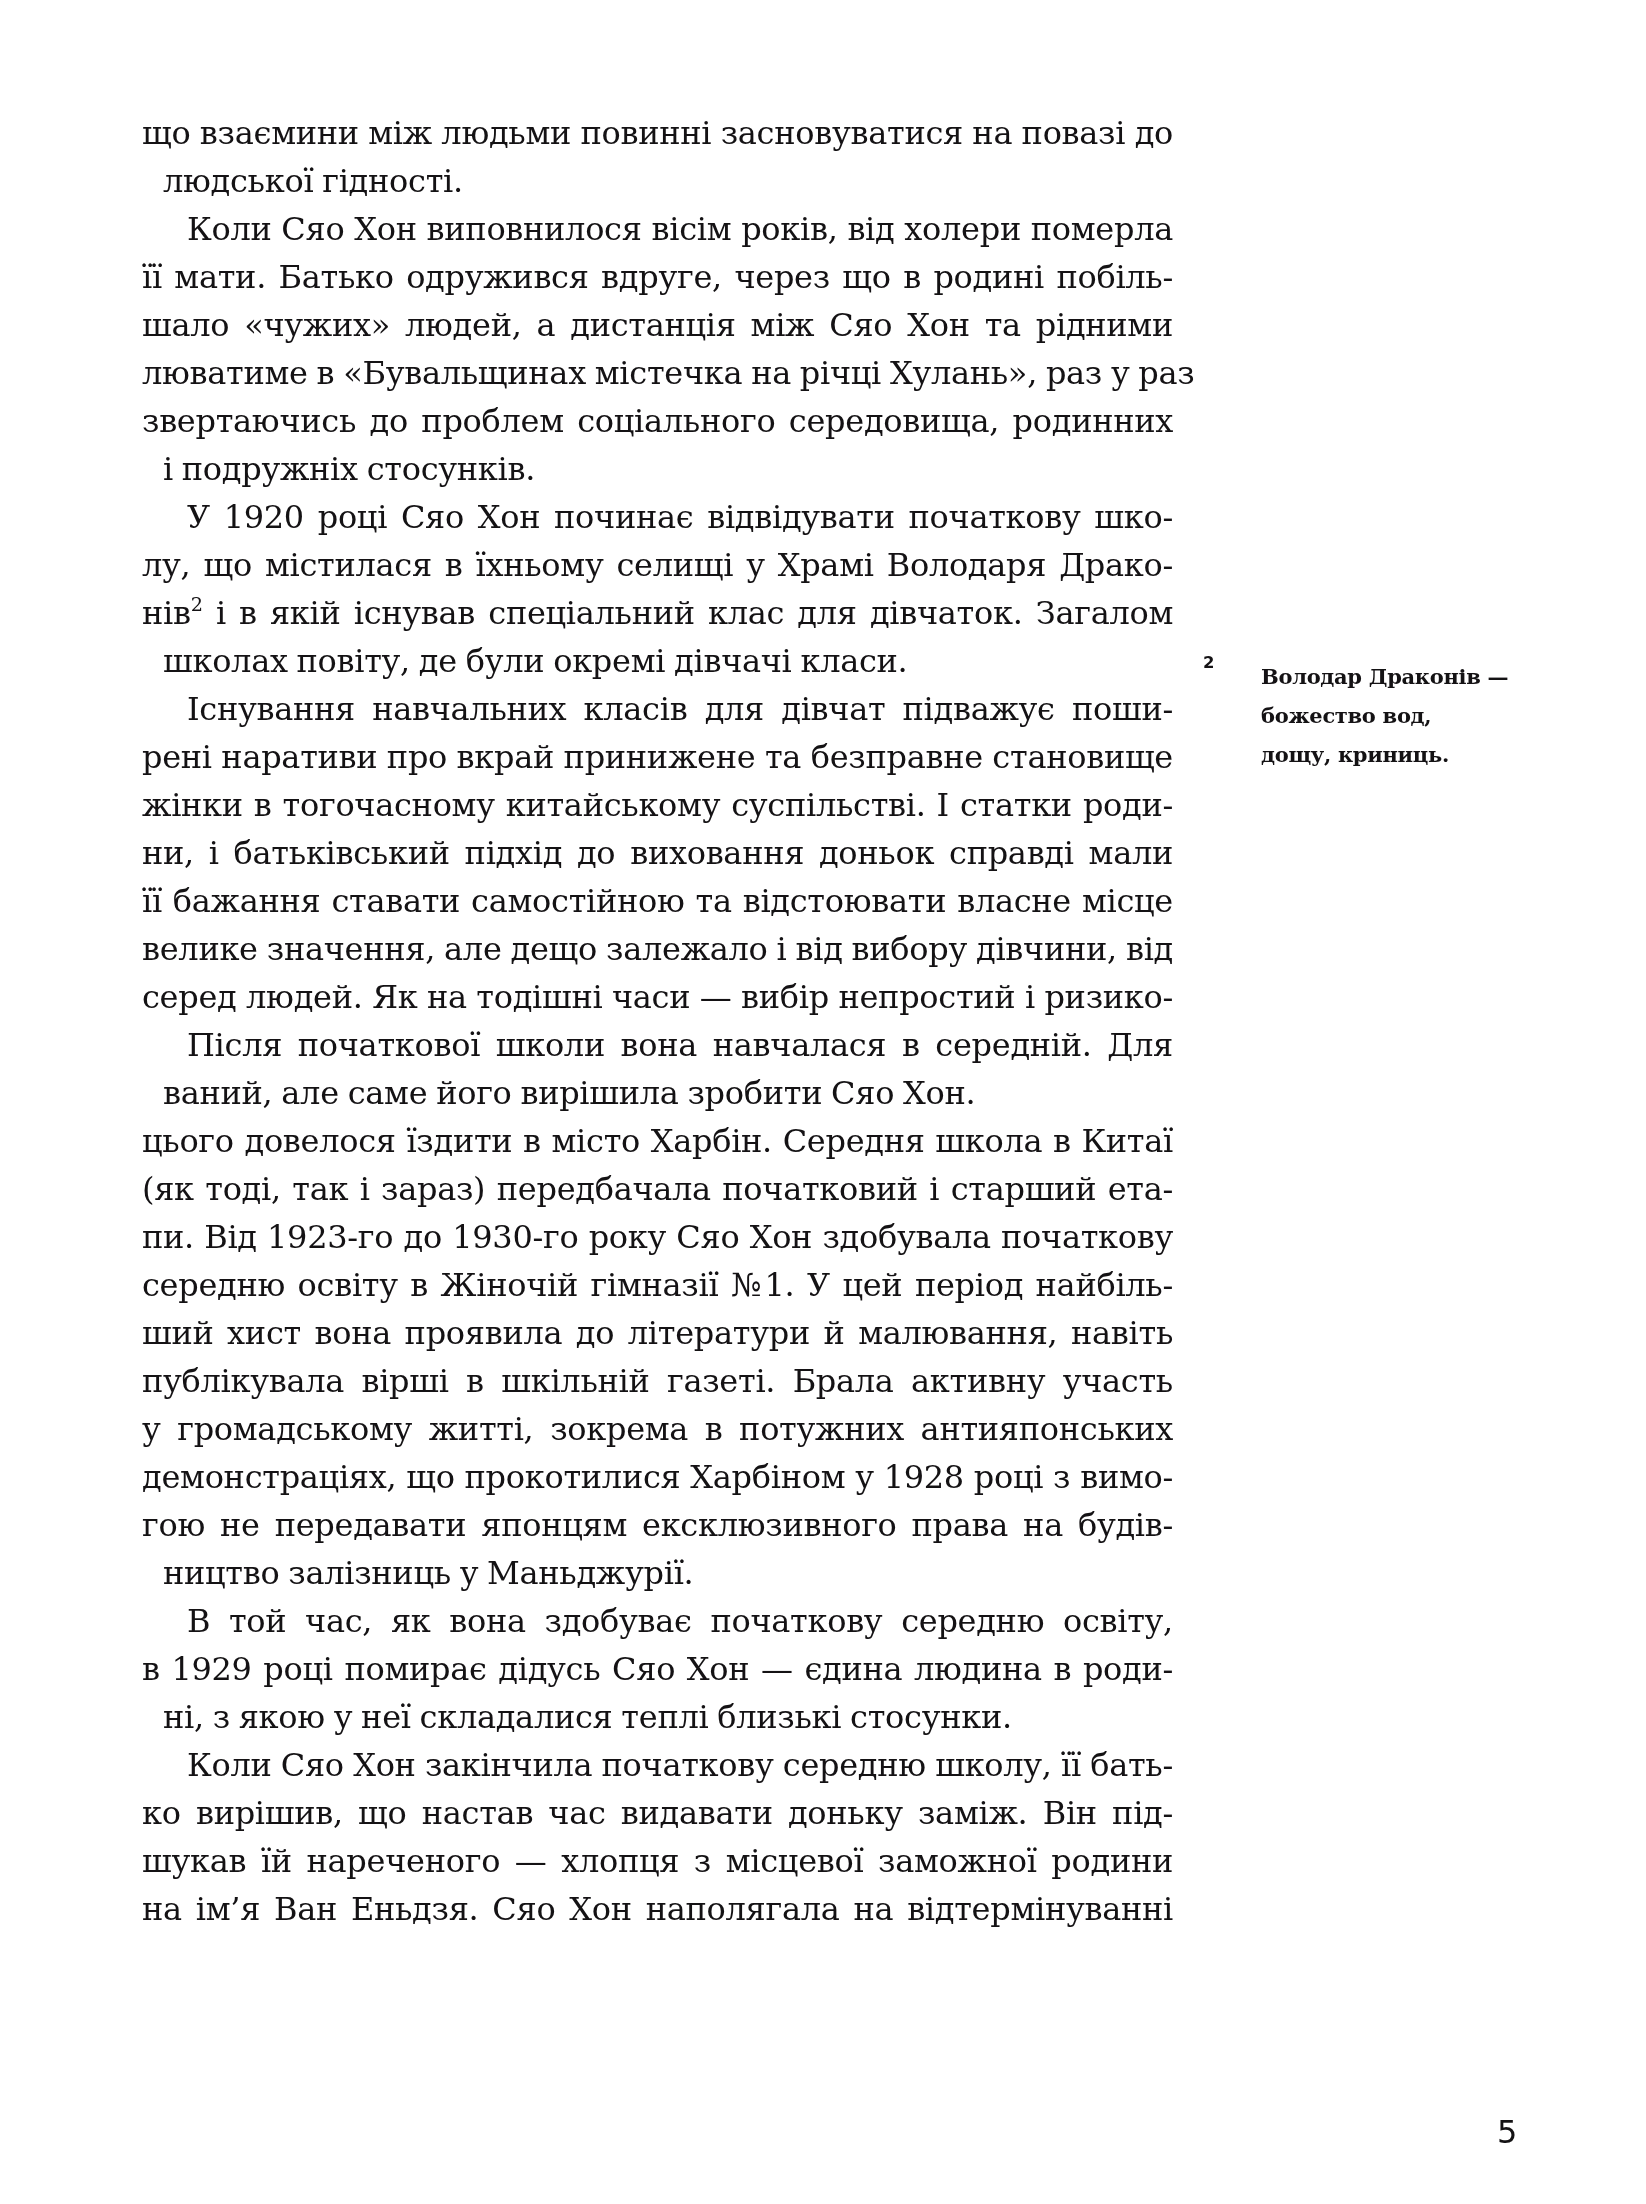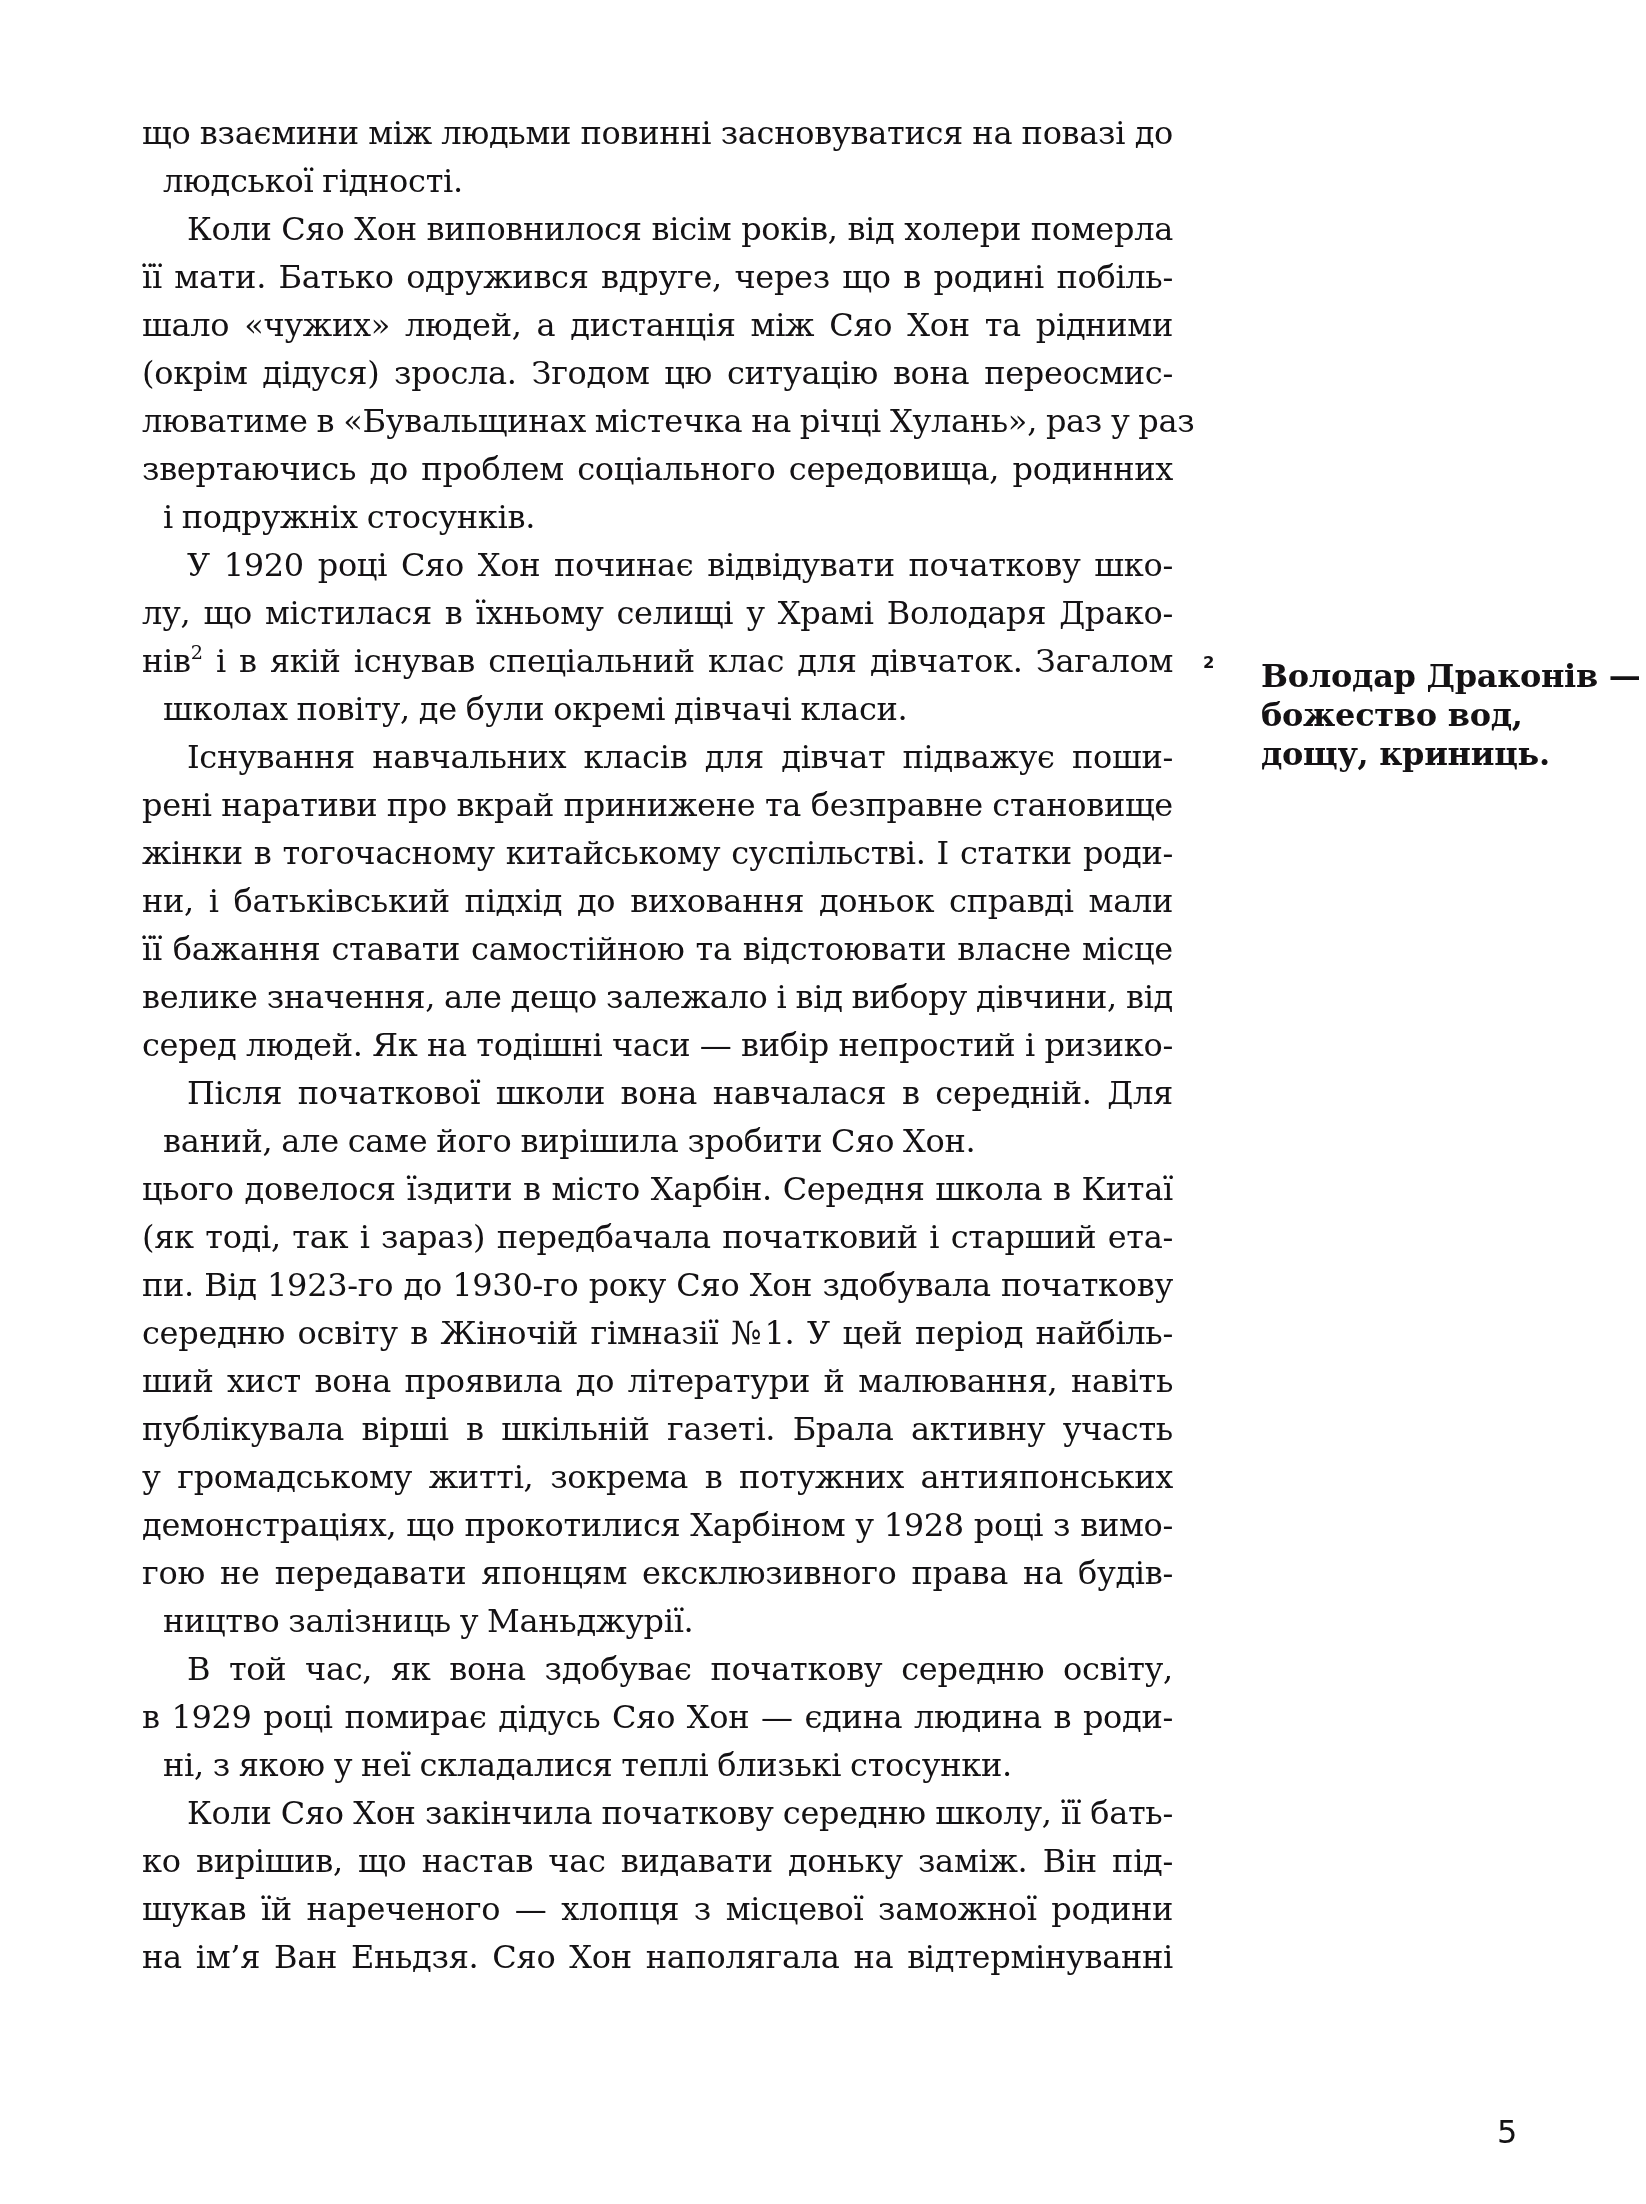--- a/index.html
+++ b/index.html
@@ -64,21 +64,21 @@
     top: 0;
     font-size: 16.4px;
     font-weight: bold;
   }
   .sidenote-text {
     position: absolute;
     left: 58px;
     top: 3.9px;
     width: 348px;
     font-family: "DejaVu Serif", "Liberation Serif", serif;
-    font-size: 32px;
+    font-size: 21px;
     line-height: 39px;
     font-weight: bold;
     letter-spacing: -0.3px;
   }
   .sidenote-text .sn-line {
     display: block;
     white-space: nowrap;
   }
   .page-number {
     position: absolute;
@@ -92,21 +92,20 @@
 </head>
 <body>
 
 <div class="page">
   <div class="body-text" id="body-text">
       <span class="line">що взаємини між людьми повинні засновуватися на повазі до</span>
       <span class="line last">людської гідності.</span>
       <span class="line indent">Коли Сяо Хон виповнилося вісім років, від холери померла</span>
       <span class="line">її мати. Батько одружився вдруге, через що в родині побіль-</span>
       <span class="line">шало «чужих» людей, а дистанція між Сяо Хон та рідними</span>
-      <span class="line">(окрім дідуся) зросла. Згодом цю ситуацію вона переосмис-</span>
       <span class="line">люватиме в «Бувальщинах містечка на річці Хулань», раз у раз</span>
       <span class="line">звертаючись до проблем соціального середовища, родинних</span>
       <span class="line last">і подружніх стосунків.</span>
       <span class="line indent">У 1920 році Сяо Хон починає відвідувати початкову шко-</span>
       <span class="line">лу, що містилася в їхньому селищі у Храмі Володаря Драко-</span>
       <span class="line"><span>нів</span><sup class="fnref">2</sup><span> і в якій існував спеціальний клас для дівчаток. Загалом</span></span>
       <span class="line last">школах повіту, де були окремі дівчачі класи.</span>
       <span class="line indent">Існування навчальних класів для дівчат підважує поши-</span>
       <span class="line">рені наративи про вкрай принижене та безправне становище</span>
       <span class="line">жінки в тогочасному китайському суспільстві. І статки роди-</span>

